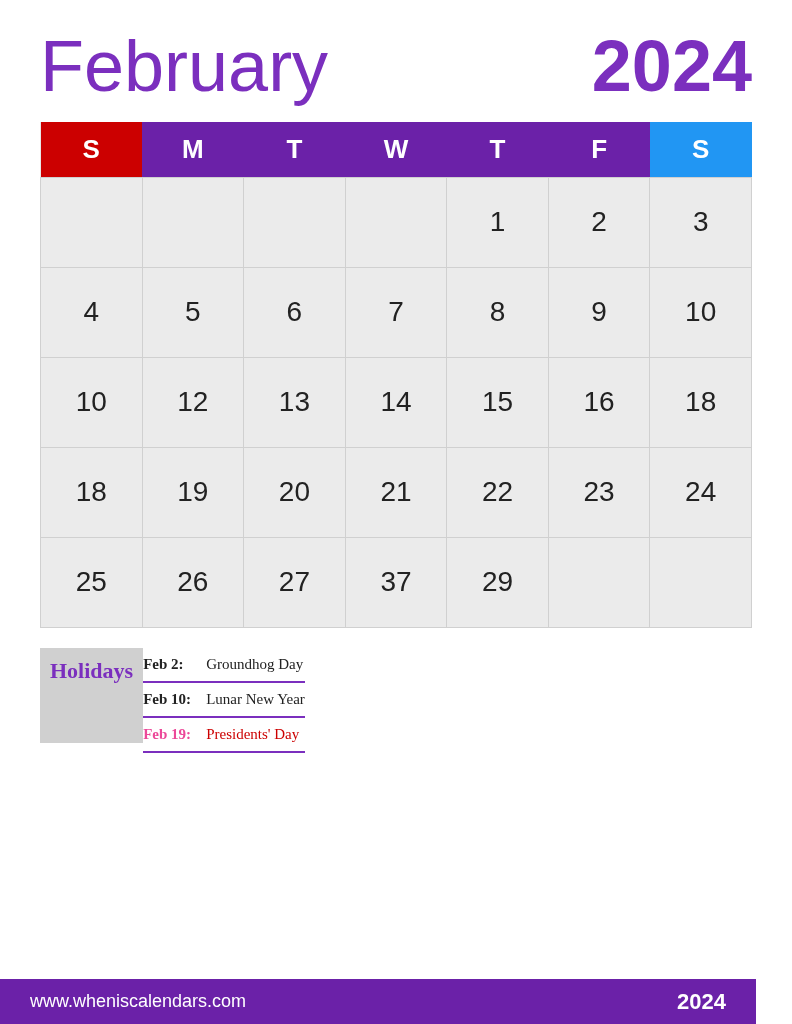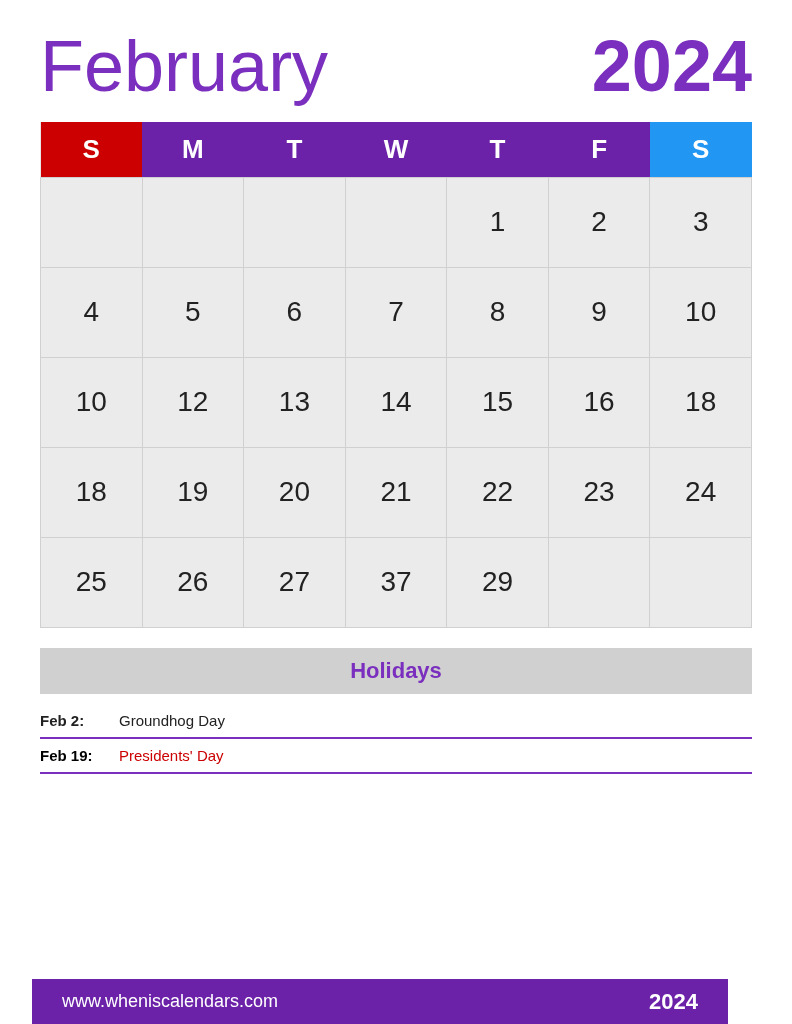--- a/index.html
+++ b/index.html
@@ -92,21 +92,22 @@
     .bottom-section {
       display: flex;
       gap: 20px;
       flex: 1;
       padding-bottom: 50px;
     }
 
     .holidays-section, .notes-section {
       flex: 1;
       display: flex;
-      flex-direction: column;
+      flex-direction: row;
+      font-family: Liberation Serif, serif;
     }
 
     .section-header {
       background: #d0d0d0;
       text-align: center;
       padding: 10px;
       font-size: 22px;
       font-weight: 600;
       color: #7b2fbe;
       margin-bottom: 10px;
@@ -115,32 +116,32 @@
     .holiday-list {
       list-style: none;
       padding: 0;
     }
 
     .holiday-item {
       border-bottom: 2px solid #7b2fbe;
       padding: 8px 0;
       font-size: 15px;
       display: flex;
-      gap: 24px;
+      gap: 8px;
     }
 
     .holiday-date {
       font-weight: 700;
       color: #222;
       min-width: 55px;
     }
 
     .holiday-date-red {
       font-weight: 700;
-      color: #000000;
+      color: #ec4899;
       min-width: 55px;
     }
 
     .holiday-name {
       color: #222;
     }
 
     .holiday-name-red {
       color: #cc0000;
     }
@@ -149,28 +150,27 @@
       border-bottom: 2px solid #7b2fbe;
       margin-bottom: 20px;
       height: 30px;
     }
 
     
     .footer {
       position: absolute;
       bottom: 0;
       left: 0;
-      width: 696px;
+      width: 756px;
       height: 45px;
       background: #6b21a8;
       display: flex;
       justify-content: space-between;
       align-items: center;
       padding: 0 30px;
-      margin-left: 32px;
     }
 
     .footer-url {
       color: #ffffff;
       font-size: 18px;
     }
 
     .footer-year {
       color: #ffffff;
       font-size: 22px;
@@ -253,20 +253,24 @@
   <div class="bottom-section">
 
     <div class="holidays-section">
       <div class="section-header">Holidays</div>
       <ul class="holiday-list" id="holiday-list">
       <li class="holiday-item">
             <span class="holiday-date">Feb 2:</span>
             <span class="holiday-name">Groundhog Day</span>
           </li>
           <li class="holiday-item">
+            <span class="holiday-date">Feb 10:</span>
+            <span class="holiday-name">Lunar New Year</span>
+          </li>
+          <li class="holiday-item">
             <span class="holiday-date-red">Feb 19:</span>
             <span class="holiday-name-red">Presidents' Day</span>
           </li>
         </ul>
     </div>
 
 
   </div>
 
 </div>

